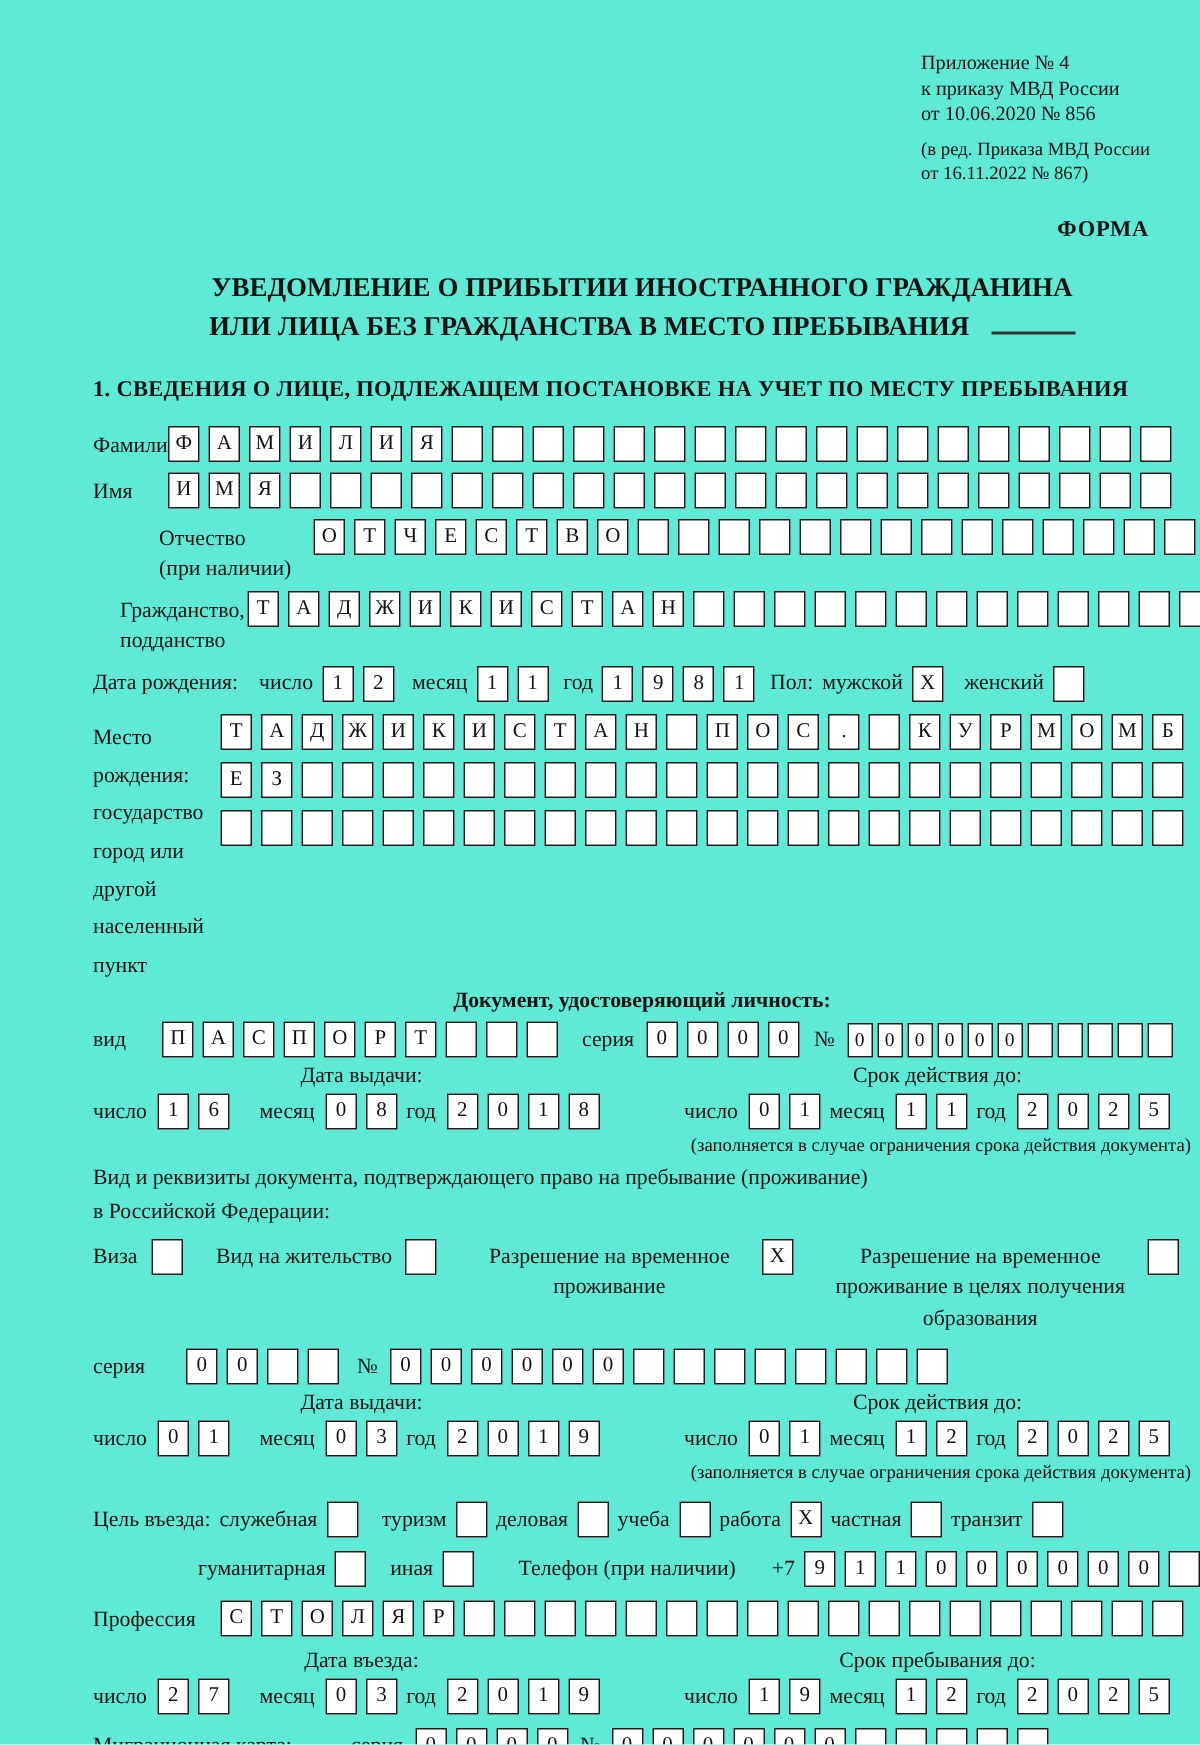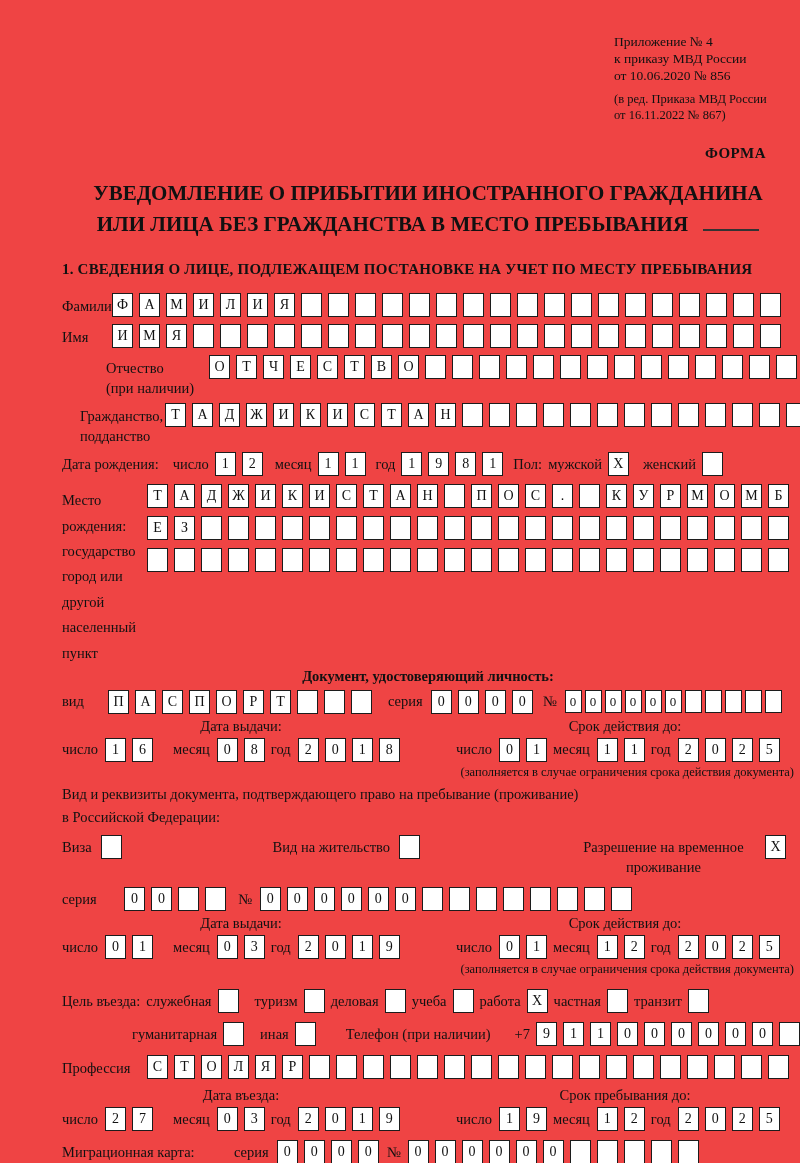--- a/index.html
+++ b/index.html
@@ -1,28 +1,28 @@
 <!DOCTYPE html>
 <html><head>
 <meta charset="utf-8">
 <style>
   html,body{margin:0;padding:0;background:#fff;}
   .page{
     width:800px;height:1163px;box-sizing:border-box;
     padding:34px 6px 10px 62px;
     font-family:"Liberation Serif", serif;
-    color:#111;font-size:14.5px;background:#ef4444;overflow:hidden;position:relative;
+    color:#111;font-size:14.5px;background:#5eead4;overflow:hidden;position:relative;
   }
   
   .refblock{width:180px;margin-left:auto;line-height:1.25;}
   .refblock .ref{font-size:13.5px;}
   .refblock .amend{font-size:12.5px;margin-top:6px;line-height:1.3;}
   .forma{font-weight:bold;text-align:right;margin:22px 28px 0 0;font-size:15px;letter-spacing:.5px;}
   
-  .title{margin-top:16px;text-align:center;font-weight:bold;font-size:21px;line-height:1.45;}
+  .title{margin-top:16px;text-align:center;font-weight:bold;font-size:18px;line-height:1.45;}
   .blank{display:inline-block;width:56px;border-bottom:2px solid #333;height:12px;margin-left:10px;}
   .sech{margin-top:22px;font-weight:bold;font-size:15px;letter-spacing:.2px;}
   
   .frow{display:flex;align-items:flex-start;margin-top:7px;}
   .lbl{flex:none;padding-top:4px;line-height:1.35;}
   .cells{display:flex;flex:none;}
   .cell{
     display:inline-flex;align-items:center;justify-content:center;
     width:21px;height:24px;box-sizing:border-box;border:1.6px solid #1c1c1c;
     margin-right:6px;font-size:14px;flex:none;background:#fff;
@@ -436,20 +436,26 @@
       <div class="cells">
           <span class="cell"></span>
         </div>
     </div>
     <div class="opt">
       <div class="optlbl ctr w185">Разрешение на временное проживание</div>
       <div class="cells">
           <span class="cell">X</span>
         </div>
     </div>
+    <div class="opt">
+      <div class="optlbl ctr w205">Разрешение на временное проживание в целях получения образования</div>
+      <div class="cells">
+          <span class="cell"></span>
+        </div>
+    </div>
   </div>
 
   <div class="frow" style="align-items:center;margin-top:10px;">
     <span class="t" style="width:62px;flex:none;">серия</span>
     <div class="cells">
         <span class="cell">0</span>
         <span class="cell">0</span>
         <span class="cell"></span>
         <span class="cell"></span>
       </div>

